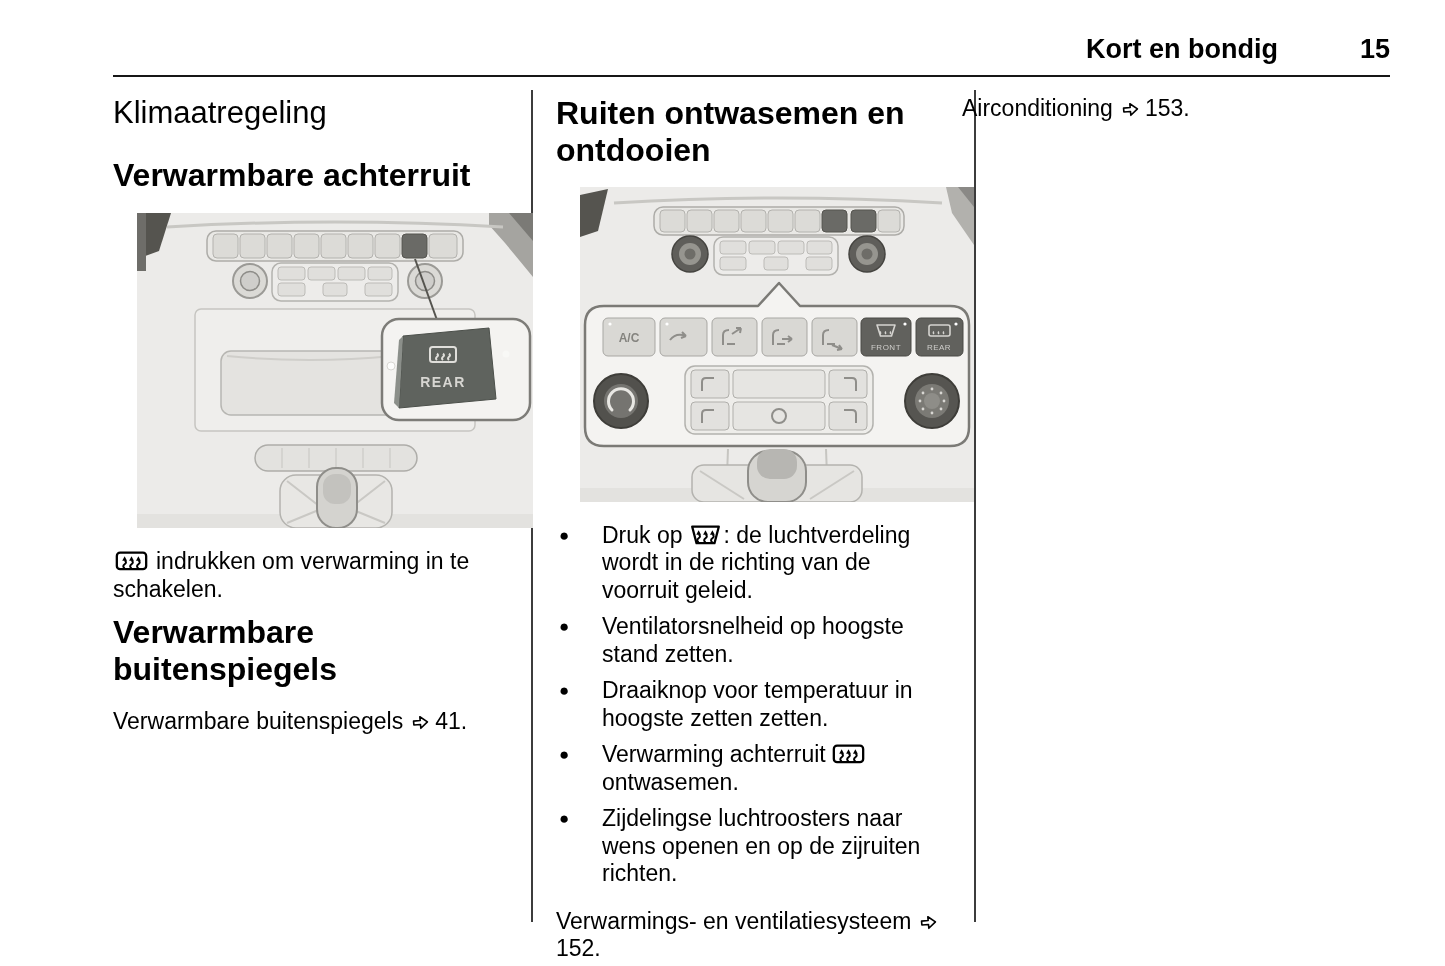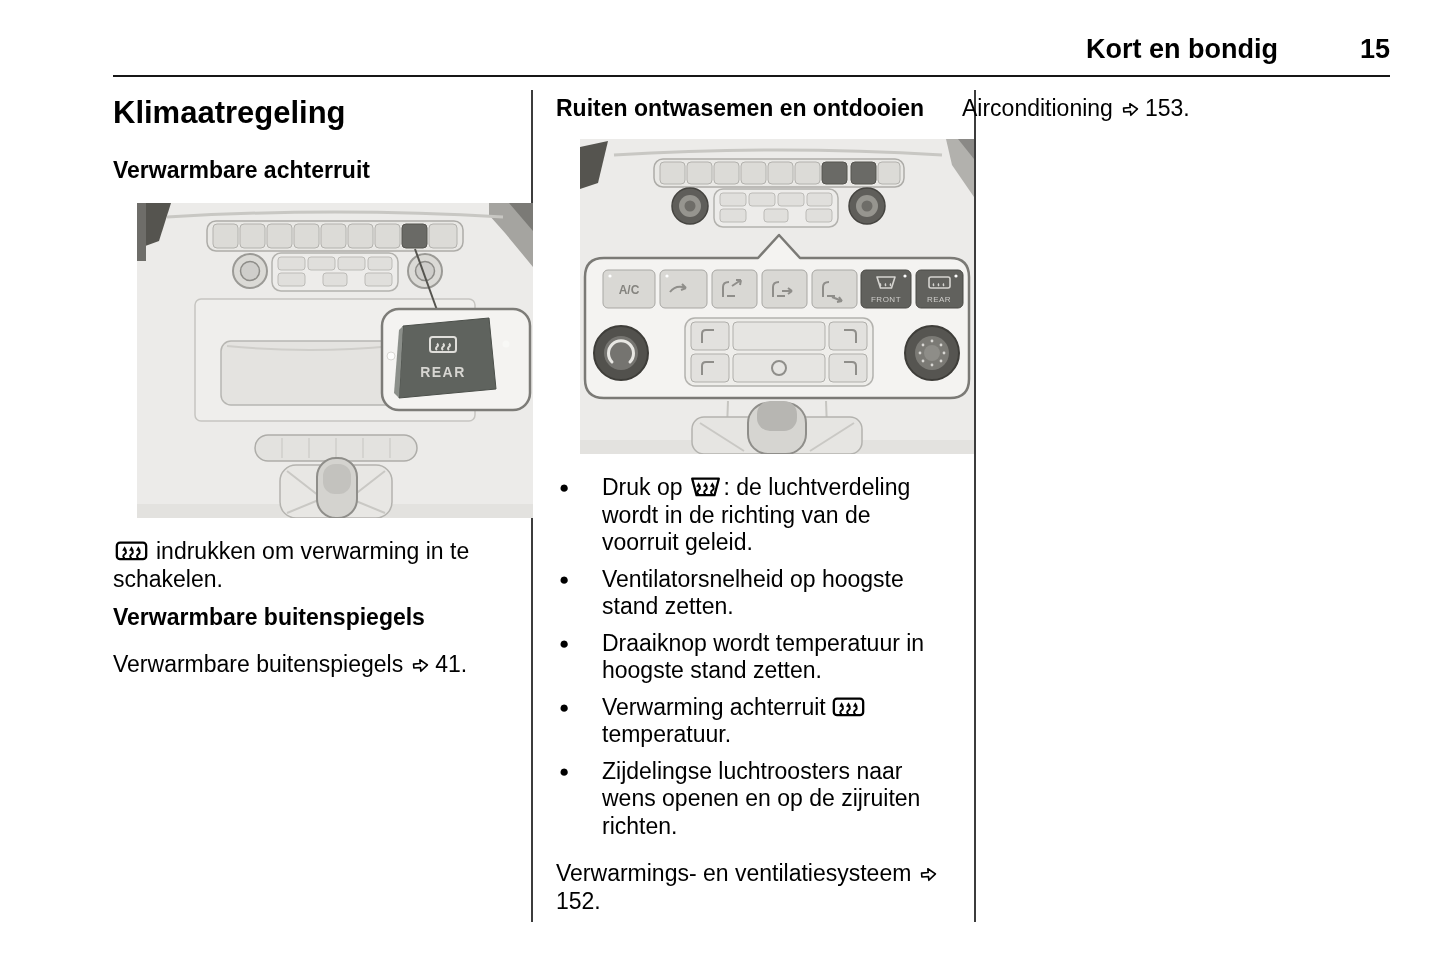--- a/index.html
+++ b/index.html
@@ -21,22 +21,22 @@
   .vdivider { position:absolute; top:90px; height:832px; width:2px; background:#3c3c3c; }
   #divider-1 { left:531px; }
   #divider-2 { left:974px; }
 
   
   .col { position:absolute; top:95px; }
   #col-left   { left:113px; width:397px; }
   #col-middle { left:556px; width:395px; }
   #col-right  { left:962px; width:392px; }
 
-  h1.doc { font-size:31px; font-weight:bold; margin:0 0 26px 0; line-height:1.15; }
-  h2.doc { font-size:23px; font-weight:bold; margin:0 12px 20px 0; line-height:1.15; }
+  h1.doc { font-size:31px; font-weight:normal; margin:0 0 26px 0; line-height:1.15; }
+  h2.doc { font-size:32px; font-weight:bold; margin:0 12px 20px 0; line-height:1.15; }
   p.body { font-size:23px; line-height:27.5px; margin:0 0 11px 0; }
 
   figure { margin:0 0 20px 0;padding-left:24px; }
   figure svg { display:block; }
 
   ul.bullets { list-style:none; margin:2px 0 0 0; padding:0; font-size:23px; line-height:27.5px; }
   ul.bullets li { position:relative; padding-left:46px; margin-bottom:9px;margin-top:8px; }
   ul.bullets li::before { content:"\25CF"; position:absolute; left:3px; top:0; font-size:17px; }
 
   .inline-icon { display:inline-block; line-height:0; vertical-align:-4px; margin:0 6px; }
@@ -274,28 +274,28 @@
 
     <ul class="bullets">
       <li><span>Druk op</span><span class="inline-icon tight-right"><svg viewBox="0 0 36 27" width="33" height="25">
               <path d="M3.5 5 L32.5 5 L27.8 23 L8.2 23 Z" fill="none" stroke="#000" stroke-width="2.5" stroke-linejoin="round"></path>
               <path d="M10.5 22 q-3 -2.2 0 -4.4 q3 -2.2 0 -4.4 M18 22 q-3 -2.2 0 -4.4 q3 -2.2 0 -4.4 M25.5 22 q-3 -2.2 0 -4.4 q3 -2.2 0 -4.4" fill="none" stroke="#000" stroke-width="2.1"></path>
               <polygon points="7.9,13.7 13.1,13.7 10.5,8.8" fill="#000"></polygon>
               <polygon points="15.4,13.7 20.6,13.7 18,8.8" fill="#000"></polygon>
               <polygon points="22.9,13.7 28.1,13.7 25.5,8.8" fill="#000"></polygon>
             </svg></span><span>: de luchtverdeling wordt in de richting van de voorruit geleid.</span></li>
       <li><span>Ventilatorsnelheid op hoogste stand zetten.</span></li>
-      <li><span>Draaiknop wordt temperatuur in hoogste stand zetten.</span></li>
+      <li><span>Draaiknop voor temperatuur in hoogste zetten zetten.</span></li>
       <li><span>Verwarming achterruit</span><span class="inline-icon"><svg viewBox="0 0 36 27" width="33" height="25">
               <rect x="2" y="5" width="32" height="18" rx="3.5" fill="none" stroke="#000" stroke-width="2.5"></rect>
               <path d="M10.5 22 q-3 -2.2 0 -4.4 q3 -2.2 0 -4.4 M18 22 q-3 -2.2 0 -4.4 q3 -2.2 0 -4.4 M25.5 22 q-3 -2.2 0 -4.4 q3 -2.2 0 -4.4" fill="none" stroke="#000" stroke-width="2.1"></path>
               <polygon points="7.9,13.7 13.1,13.7 10.5,8.8" fill="#000"></polygon>
               <polygon points="15.4,13.7 20.6,13.7 18,8.8" fill="#000"></polygon>
               <polygon points="22.9,13.7 28.1,13.7 25.5,8.8" fill="#000"></polygon>
-            </svg></span><span>temperatuur.</span></li>
+            </svg></span><span>ontwasemen.</span></li>
       <li><span>Zijdelingse luchtroosters naar wens openen en op de zijruiten richten.</span></li>
     </ul>
 
     <p class="body" style="margin-top:20px;"><span>Verwarmings- en ventilatiesysteem</span><span class="inline-icon ref-icon"><svg viewBox="0 0 22 20" width="19" height="17">
             <path d="M3 7.7 H10.8 V3.2 L19.2 10 L10.8 16.8 V12.3 H3 Z" fill="none" stroke="#000" stroke-width="1.9" stroke-linejoin="round" transform="rotate(-5 11 10)"></path>
           </svg></span><span>152.</span></p>
   </div>
 
   <div class="col" id="col-right">
     <p class="body"><span>Airconditioning</span><span class="inline-icon ref-icon"><svg viewBox="0 0 22 20" width="19" height="17">

